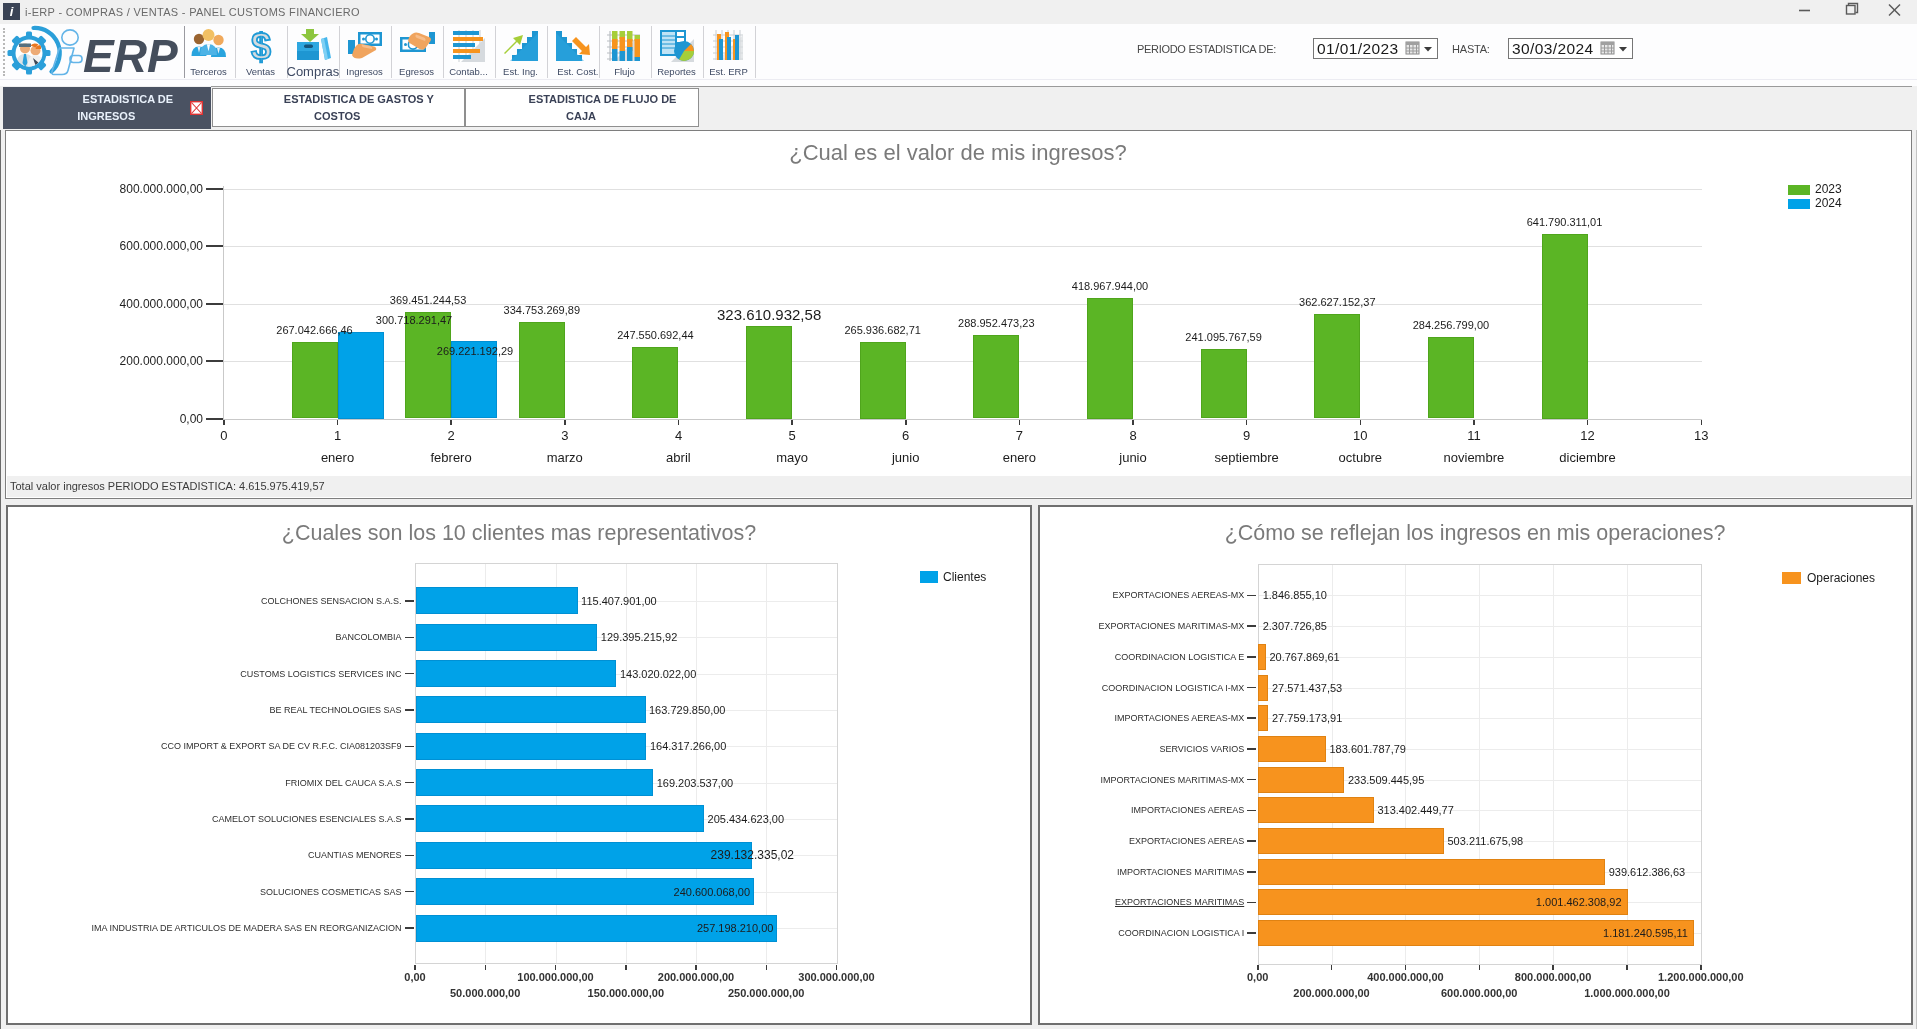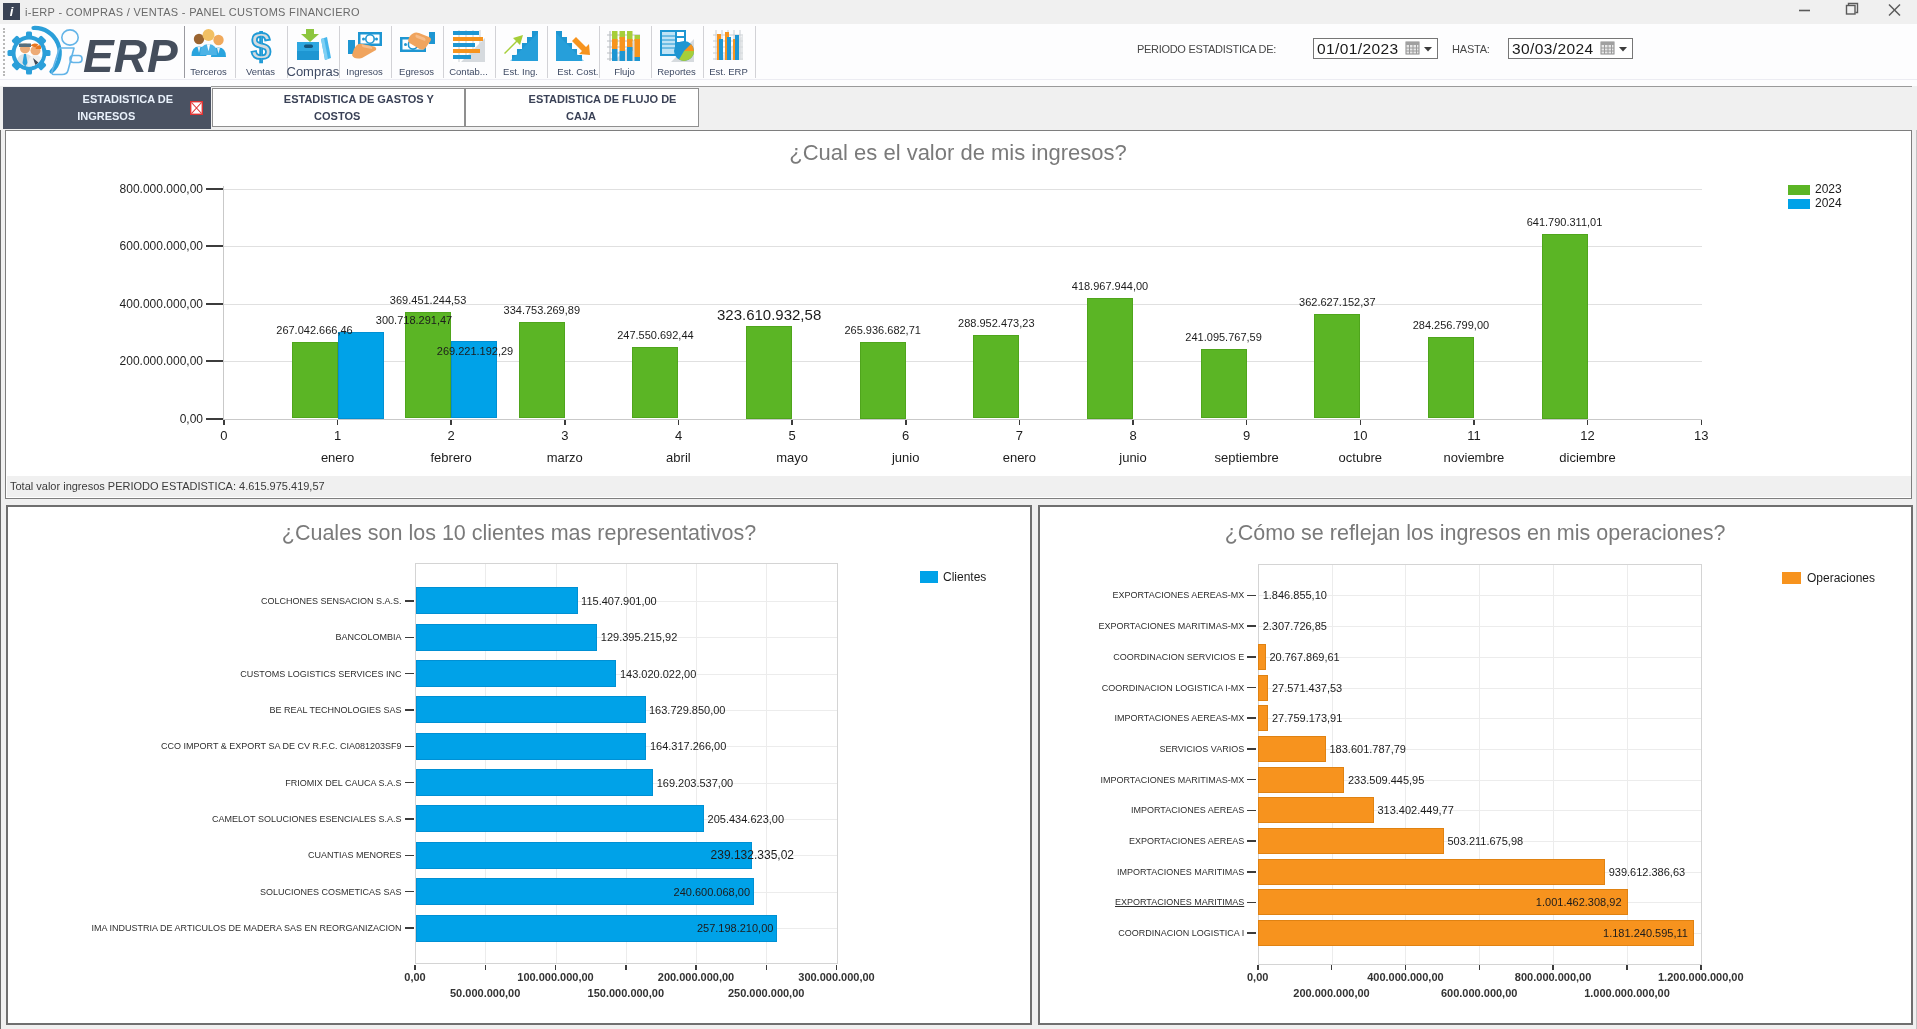--- a/index.html
+++ b/index.html
@@ -438,21 +438,21 @@
 <div style="position:absolute;left:1258.7px;top:595.4px;width:442.3px;height:1.0px;background:#ececec;"></div>
 <div style="position:absolute;left:1247.2px;top:594.6px;width:9.0px;height:1.5px;background:#3c3c3c;"></div>
 <div style="position:absolute;right:672.8px;top:589.4px;height:12px;font-size:9px;color:#2e2e2e;line-height:12px;">EXPORTACIONES AEREAS-MX</div>
 <div style="position:absolute;left:1262.7px;top:588.4px;width:140.0px;height:14.0px;font-size:11px;color:#1c1c1c;line-height:14px;">1.846.855,10</div>
 <div style="position:absolute;left:1258.7px;top:626.1px;width:442.3px;height:1.0px;background:#ececec;"></div>
 <div style="position:absolute;left:1247.2px;top:625.4px;width:9.0px;height:1.5px;background:#3c3c3c;"></div>
 <div style="position:absolute;right:672.8px;top:620.1px;height:12px;font-size:9px;color:#2e2e2e;line-height:12px;">EXPORTACIONES MARITIMAS-MX</div>
 <div style="position:absolute;left:1262.7px;top:619.1px;width:140.0px;height:14.0px;font-size:11px;color:#1c1c1c;line-height:14px;">2.307.726,85</div>
 <div style="position:absolute;left:1258.7px;top:656.8px;width:442.3px;height:1.0px;background:#ececec;"></div>
 <div style="position:absolute;left:1247.2px;top:656.0px;width:9.0px;height:1.5px;background:#3c3c3c;"></div>
-<div style="position:absolute;right:672.8px;top:650.8px;height:12px;font-size:9px;color:#2e2e2e;line-height:12px;">COORDINACION SERVICIOS E</div>
+<div style="position:absolute;right:672.8px;top:650.8px;height:12px;font-size:9px;color:#2e2e2e;line-height:12px;">COORDINACION LOGISTICA E</div>
 <div style="position:absolute;left:1258.2px;top:643.8px;width:7.7px;height:26.0px;background:#f7931e;border:1px solid #e08212;"></div>
 <div style="position:absolute;left:1269.4px;top:649.8px;width:140.0px;height:14.0px;font-size:11px;color:#1c1c1c;line-height:14px;">20.767.869,61</div>
 <div style="position:absolute;left:1258.7px;top:687.5px;width:442.3px;height:1.0px;background:#ececec;"></div>
 <div style="position:absolute;left:1247.2px;top:686.8px;width:9.0px;height:1.5px;background:#3c3c3c;"></div>
 <div style="position:absolute;right:672.8px;top:681.5px;height:12px;font-size:9px;color:#2e2e2e;line-height:12px;">COORDINACION LOGISTICA I-MX</div>
 <div style="position:absolute;left:1258.2px;top:674.5px;width:10.2px;height:26.0px;background:#f7931e;border:1px solid #e08212;"></div>
 <div style="position:absolute;left:1271.9px;top:680.5px;width:140.0px;height:14.0px;font-size:11px;color:#1c1c1c;line-height:14px;">27.571.437,53</div>
 <div style="position:absolute;left:1258.7px;top:718.2px;width:442.3px;height:1.0px;background:#ececec;"></div>
 <div style="position:absolute;left:1247.2px;top:717.4px;width:9.0px;height:1.5px;background:#3c3c3c;"></div>
 <div style="position:absolute;right:672.8px;top:712.2px;height:12px;font-size:9px;color:#2e2e2e;line-height:12px;">IMPORTACIONES AEREAS-MX</div>

